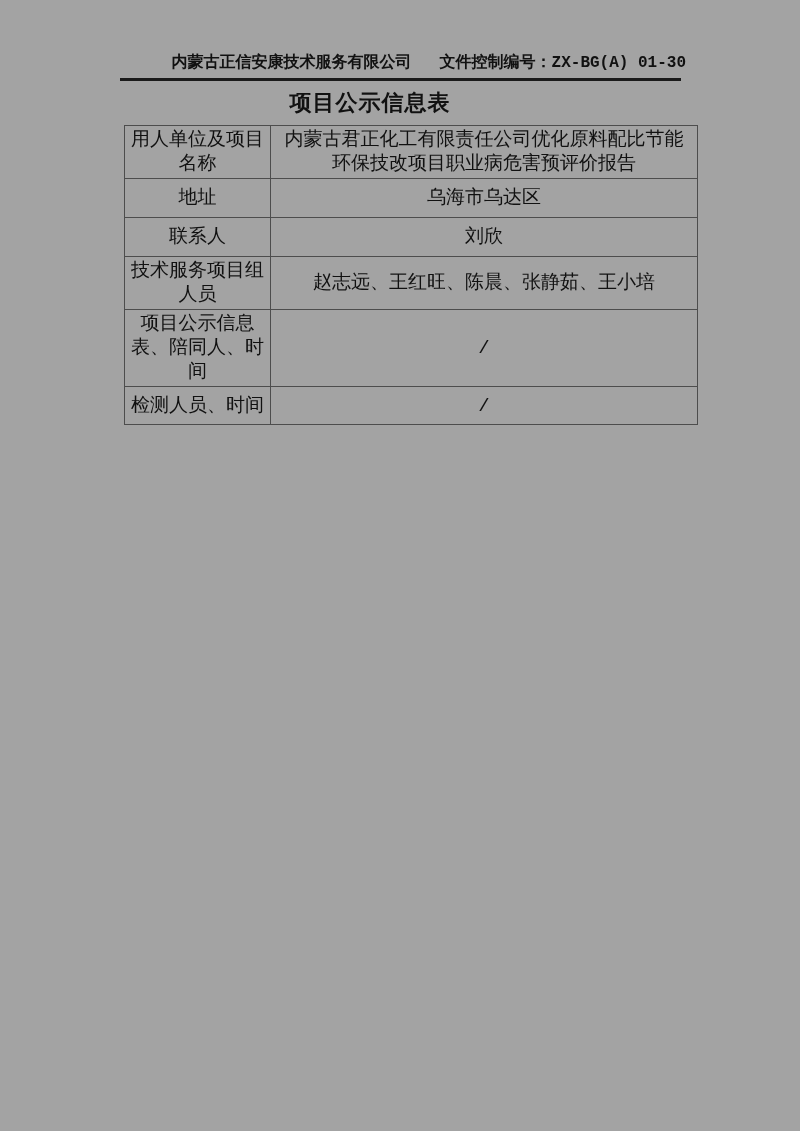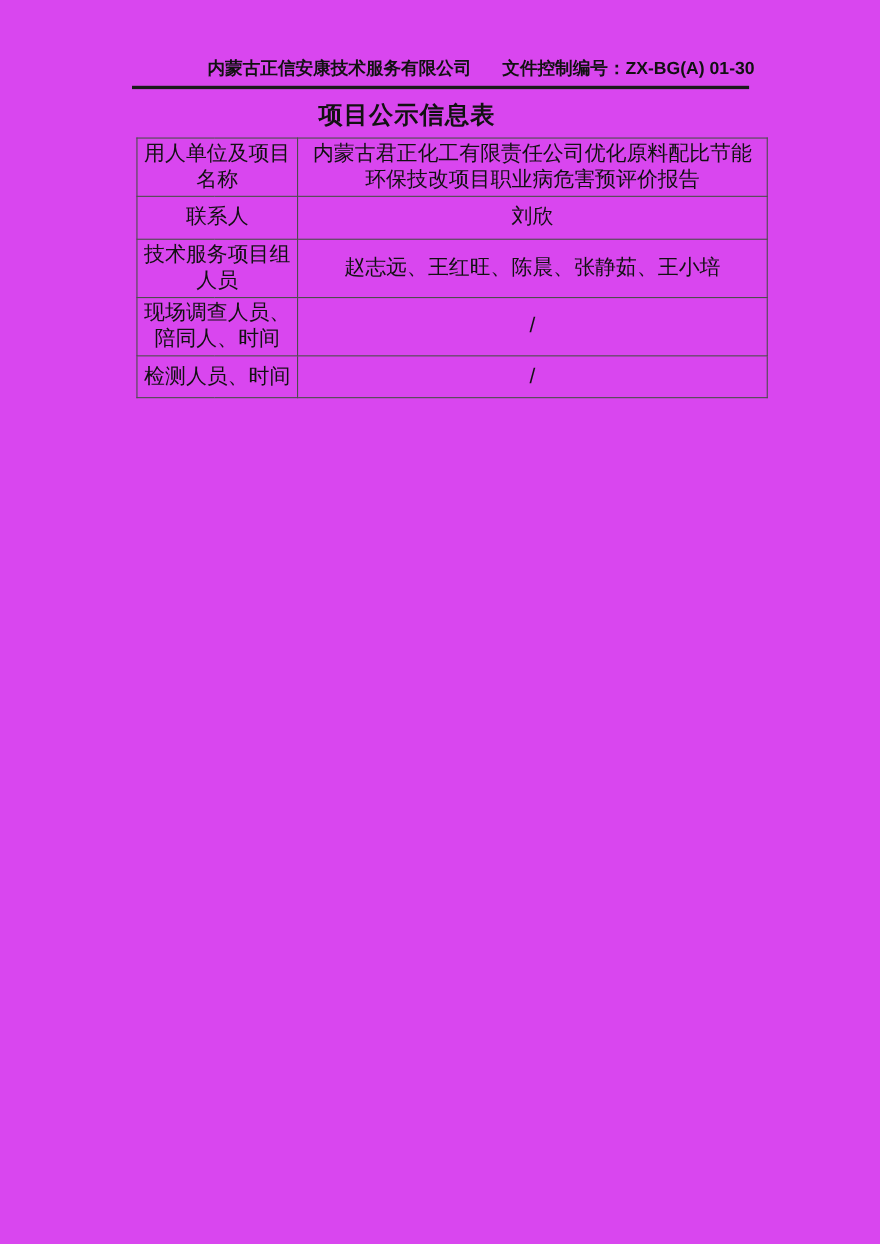--- a/index.html
+++ b/index.html
@@ -4,23 +4,23 @@
 <style>
   html, body {
     margin: 0;
     padding: 0;
     background: #ffffff;
   }
   .page {
     position: relative;
     width: 800px;
     height: 1131px;
-    background: #d946ef;
+    background: #a3a3a3;
     overflow: hidden;
-    font-family: Liberation Sans, sans-serif;
+    font-family: Liberation Mono, monospace;
     color: #111111;
   }
   .doc-header {
     position: absolute;
     left: 120px;
     top: 52px;
     width: 566px;
     display: flex;
     justify-content: flex-end;
     gap: 28px;
@@ -103,30 +103,34 @@
       <colgroup>
         <col style="width:70px">
         <col style="width:76px">
         <col style="width:427px">
       </colgroup>
       <tbody>
         <tr class="r1">
           <td class="lbl" colspan="2">用人单位及项目名称</td>
           <td class="val">内蒙古君正化工有限责任公司优化原料配比节能环保技改项目职业病危害预评价报告</td>
         </tr>
+        <tr class="r2">
+          <td class="lbl" colspan="2">地址</td>
+          <td class="val">乌海市乌达区</td>
+        </tr>
         <tr class="r3">
           <td class="lbl" colspan="2">联系人</td>
           <td class="val">刘欣</td>
         </tr>
         <tr class="r4">
           <td class="lbl" colspan="2">技术服务项目组人员</td>
           <td class="val">赵志远、王红旺、陈晨、张静茹、王小培</td>
         </tr>
         <tr class="r5">
-          <td class="lbl" colspan="2">现场调查人员、陪同人、时间</td>
+          <td class="lbl" colspan="2">项目公示信息表、陪同人、时间</td>
           <td class="val">/</td>
         </tr>
         <tr class="r7">
           <td class="lbl" colspan="2">检测人员、时间</td>
           <td class="val">/</td>
         </tr>
       </tbody>
     </table>
   </div>
 

